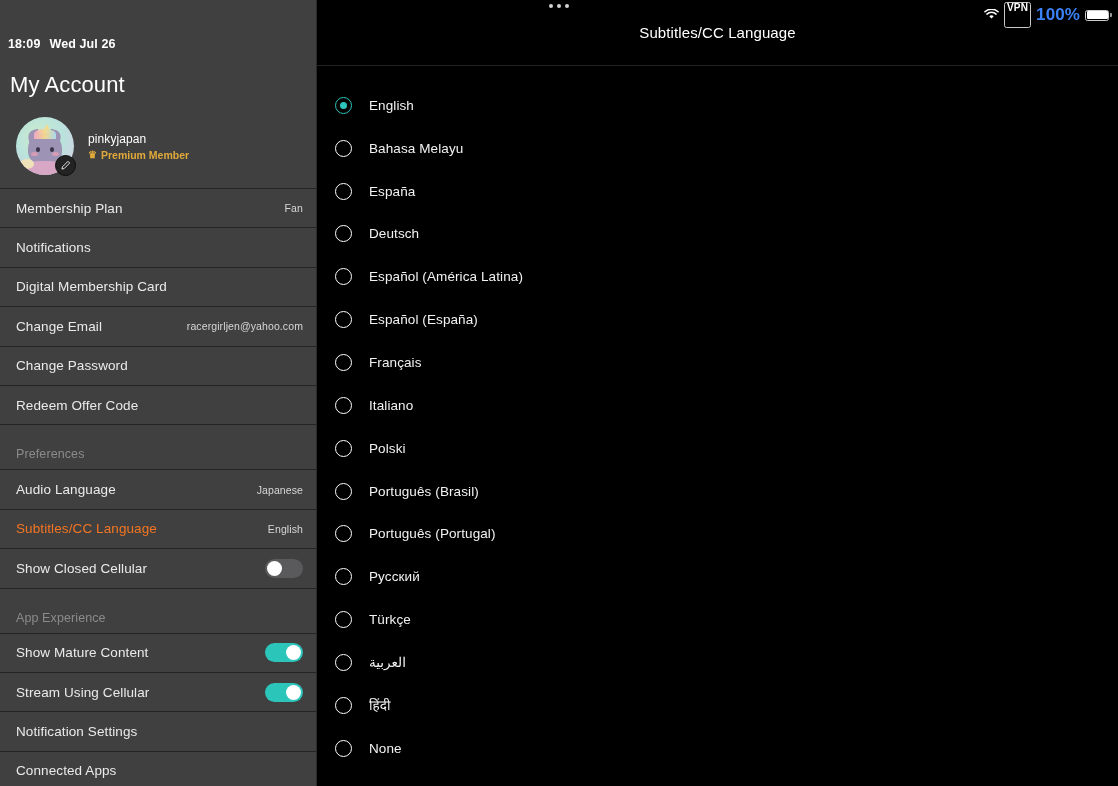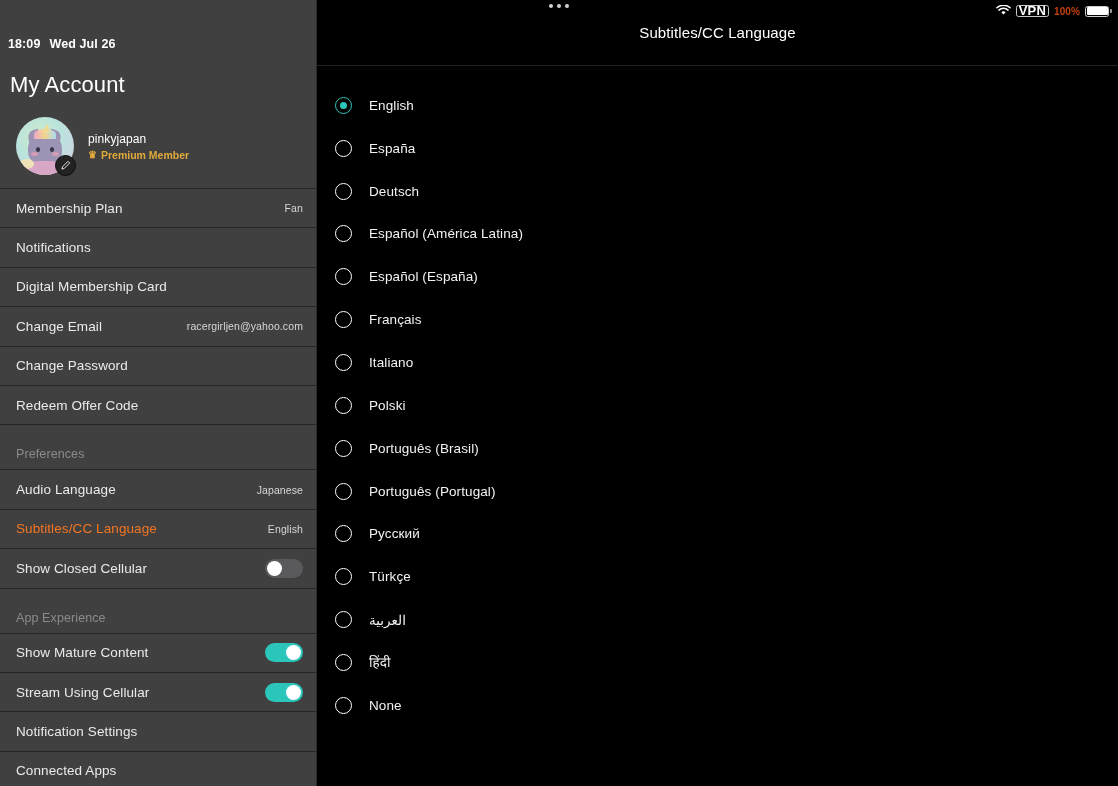--- a/index.html
+++ b/index.html
@@ -25,24 +25,24 @@
   .sb-handle {
     position: absolute; left: 50%; top: 4px; transform: translateX(-50%);
     display: flex; gap: 4px; align-items: center;
     pointer-events: auto;
   }
   .sb-handle i { width: 4px; height: 4px; border-radius: 50%; background: #d2d2d2; display: block; }
   .sb-right {
     position: absolute; right: 9px; top: 2px;
     display: flex; align-items: center; gap: 5px;
   }
-  .sb-pct { font-size: 10px; font-weight: 700; color: #c2410c; letter-spacing: .1px; }
+  .sb-pct { font-size: 17px; font-weight: 700; color: #3b82f6; letter-spacing: .1px; }
   .vpn-badge {
-    font-size: 13px; font-weight: 700; color: #fff; letter-spacing: .2px;
-    border: 1px solid #c9c9c9; border-radius: 2.5px; padding: 0px 2px 1px 2px;
+    font-size: 10px; font-weight: 700; color: #fff; letter-spacing: .2px;
+    border: 1px solid #c9c9c9; border-radius: 2.5px; padding: 0px 2px 15px 2px;
     line-height: 9px;
   }
   .batt { position: relative; width: 24px; height: 11px; }
   .batt-body {
     position: absolute; inset: 0; border: 1px solid #cfcfcf; border-radius: 2.5px;
   }
   .batt-fill { position: absolute; left: 1.5px; top: 1.5px; bottom: 1.5px; right: 1.5px; background: #fff; border-radius: 1px; }
   .batt-cap { position: absolute; right: -2.5px; top: 3.5px; width: 2px; height: 4px; background: #9a9a9a; border-radius: 0 1px 1px 0; }
 
   
@@ -280,20 +280,24 @@
       <div class="main-title">Subtitles/CC Language</div>
     </div>
 
     <div class="opt-list">
       <div class="opt">
         <span class="radio sel"></span>
         <span class="opt-label">English</span>
       </div>
       <div class="opt">
         <span class="radio"></span>
+        <span class="opt-label">Bahasa Melayu</span>
+      </div>
+      <div class="opt">
+        <span class="radio"></span>
         <span class="opt-label">España</span>
       </div>
       <div class="opt">
         <span class="radio"></span>
         <span class="opt-label">Deutsch</span>
       </div>
       <div class="opt">
         <span class="radio"></span>
         <span class="opt-label">Español (América Latina)</span>
       </div>

